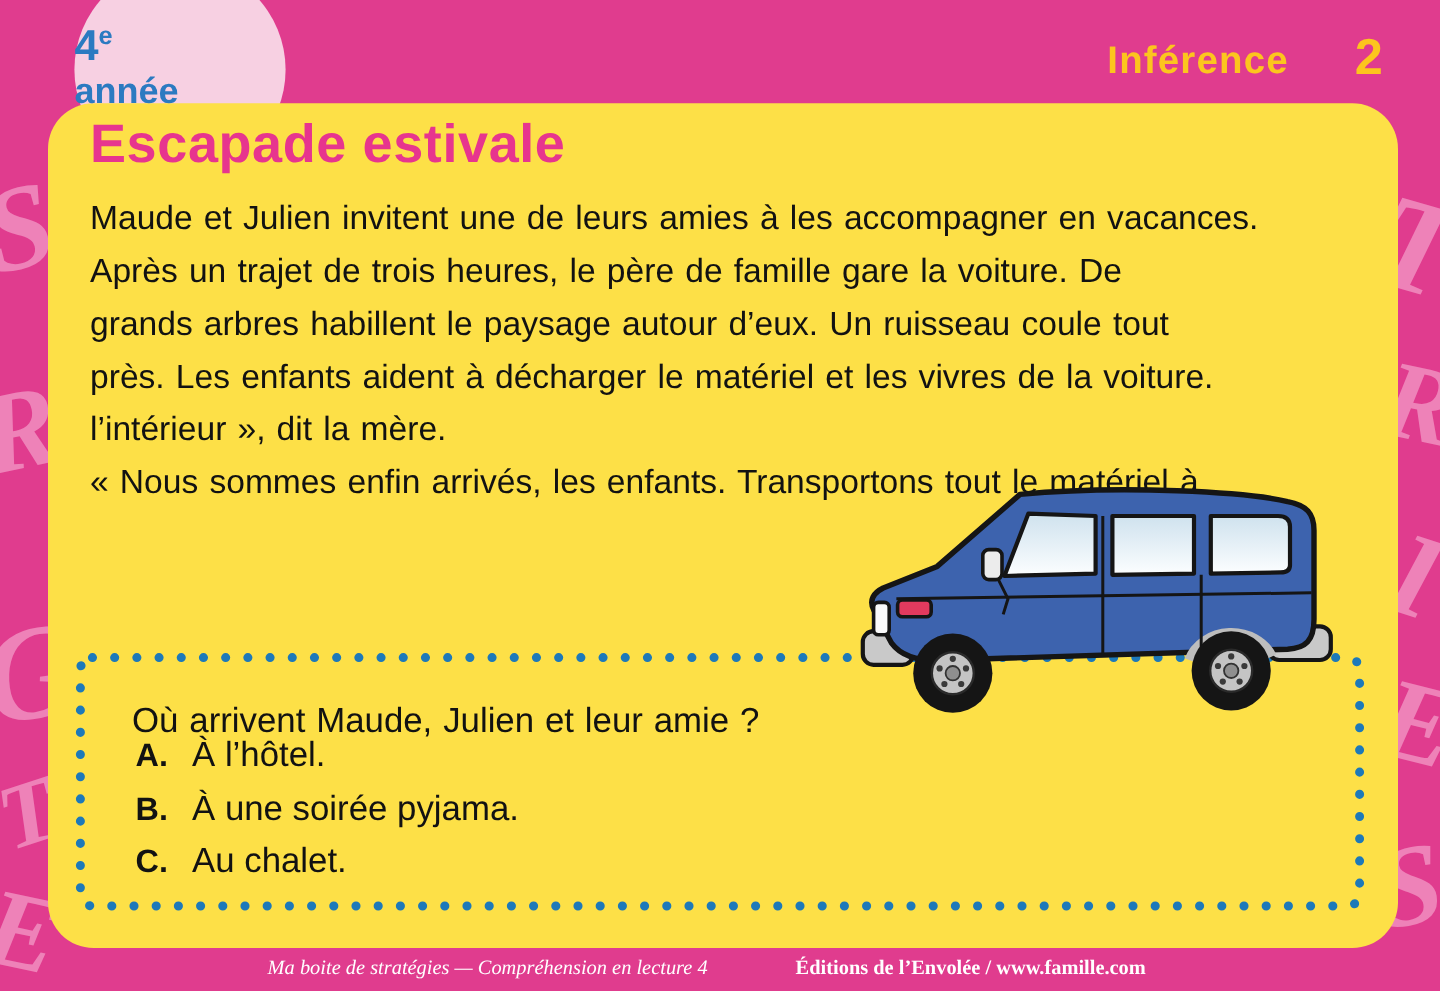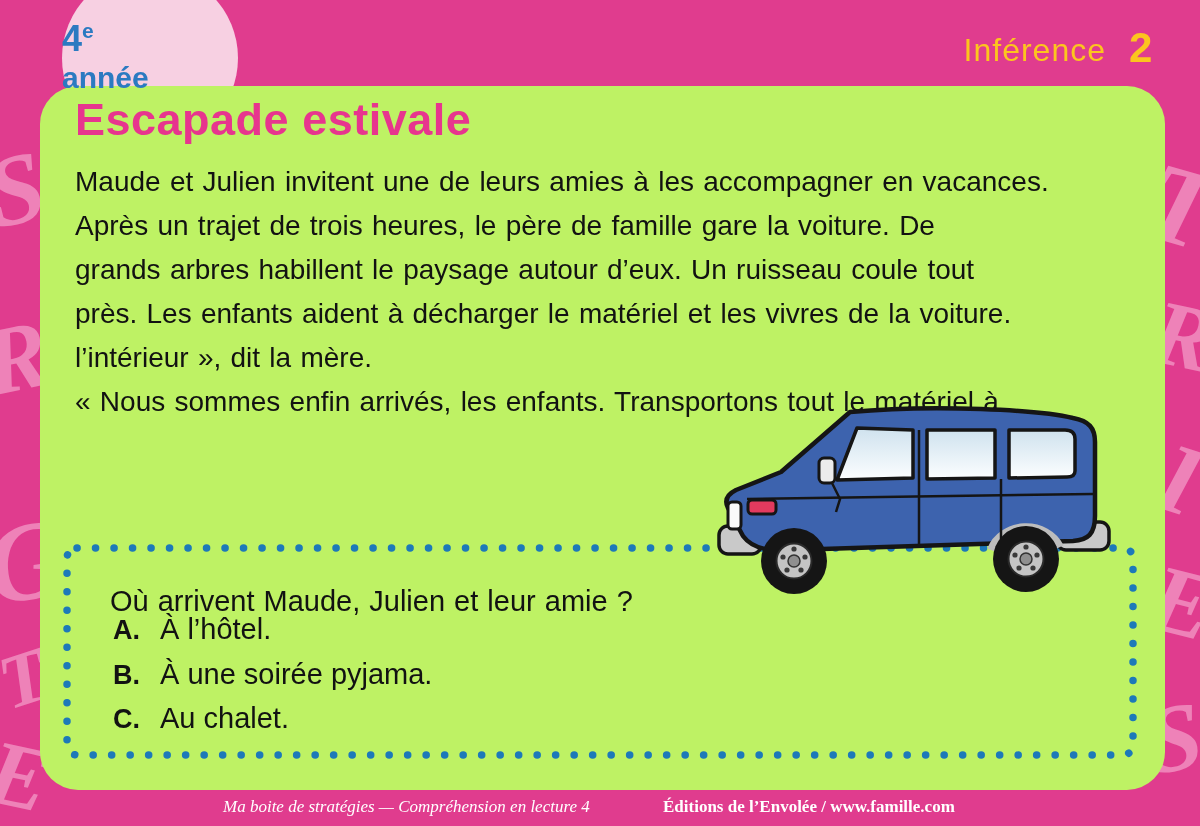--- a/index.html
+++ b/index.html
@@ -21,31 +21,31 @@
   }
   .badge-text{
     position:absolute; z-index:3; left:62px; top:20px; width:176px;
     text-align:left; color:#2b7ac1; font-weight:700; line-height:1;
   }
   .badge-grade{font-size:36px;}
   .badge-grade sup{font-size:21px; vertical-align:super;}
   .badge-year{font-size:30px; margin-top:6px;}
   
   .hdr-strategy{
-    position:absolute; z-index:3; right:94px; top:32px;
-    color:#fcc51e; font-weight:400; font-size:32px; letter-spacing:1px;
+    position:absolute; z-index:3; right:126px; top:32px;
+    color:#fcc51e; font-weight:700; font-size:32px; letter-spacing:1px;
   }
   .hdr-num{
     position:absolute; z-index:3; left:1129px; top:24px;
     color:#fcc51e; font-weight:700; font-size:42px;
   }
   
   .card{
     position:absolute; z-index:2; left:40px; top:86px; width:1125px; height:704px;
-    background:#bef264; border-radius:38px;
+    background:#fde047; border-radius:38px;
   }
   .title{
     position:absolute; left:35px; top:8px;
     color:#e7358e; font-weight:700; font-size:45px; letter-spacing:0.5px;
   }
   .para{
     position:absolute; left:35px; top:74px; width:1060px;
     color:#121212; font-size:28px; line-height:44px; word-spacing:1.5px;
   }
   .van{ position:absolute; left:655px; top:312px; width:420px; height:215px; z-index:5;}

